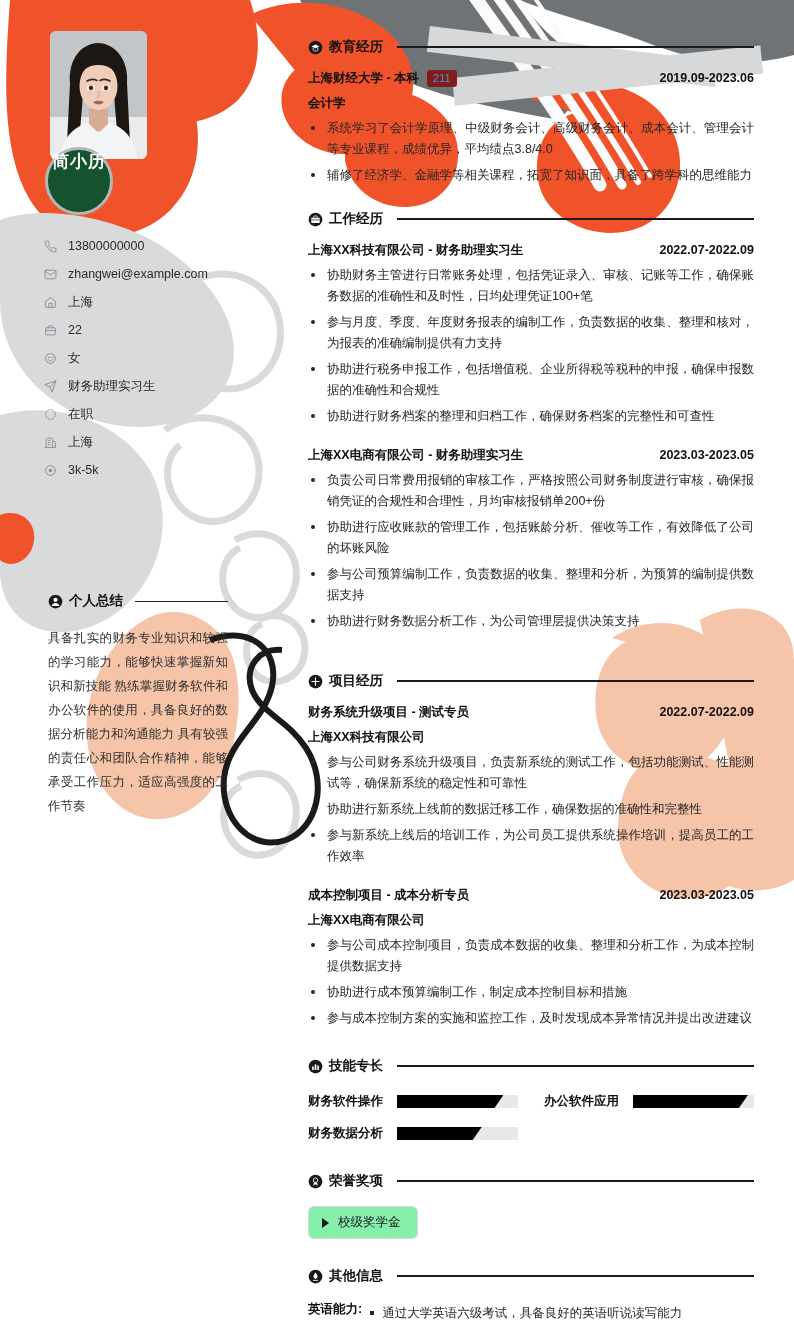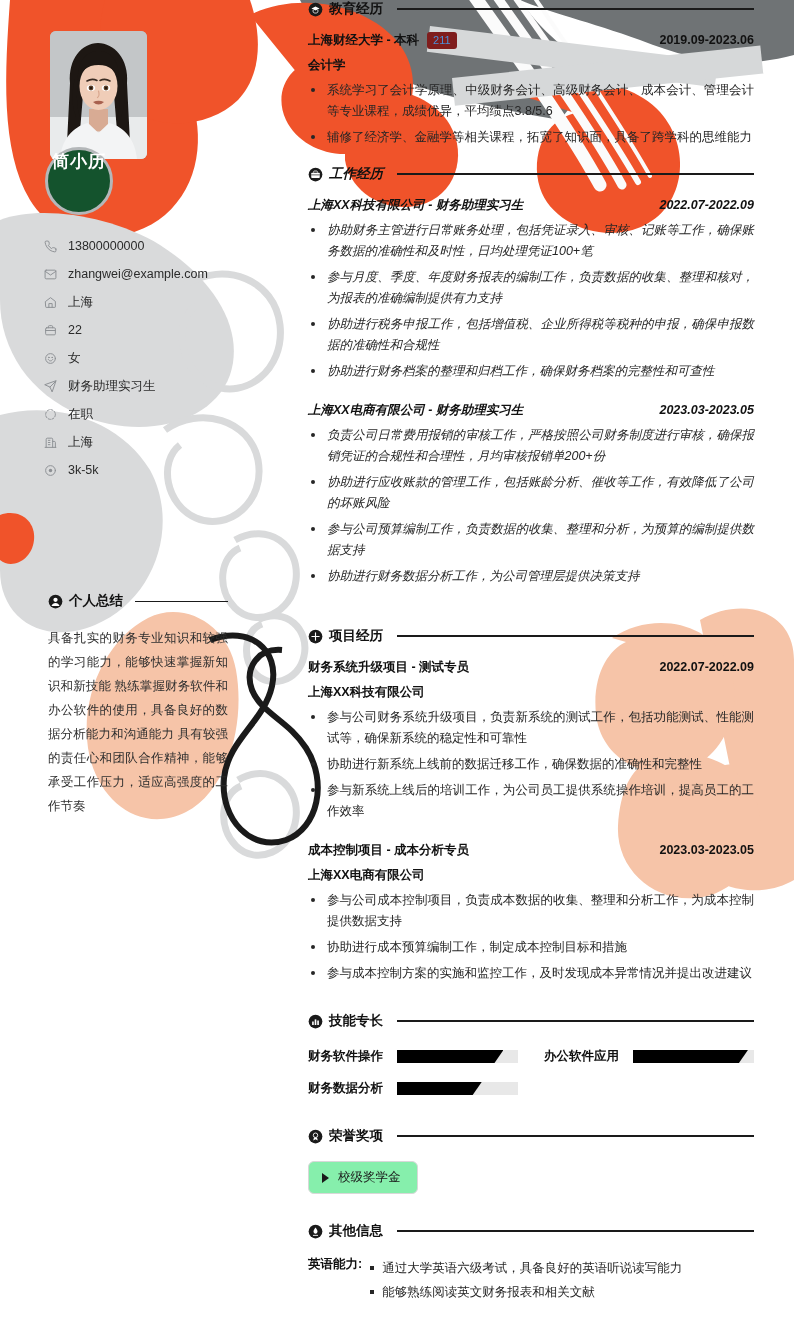--- a/index.html
+++ b/index.html
@@ -125,21 +125,21 @@
   .other-list li {
     position: relative; padding-left: 18px;
     font-size: 12.5px; line-height: 24px; color: #262626;
   }
   .other-list li::before {
     content: ""; position: absolute; left: 6px; top: 10px;
     width: 3.5px; height: 3.5px; background: #262626;
   }
 
   .sp-edu { margin-top: 0; }
-  .sp-work { margin-top: 17px; font-style: italic; }
+  .sp-work { margin-top: 24px; }
   .sp-proj { margin-top: 40px; }
   .sp-skill { margin-top: 28px; }
   .sp-award { margin-top: 30px; }
   .sp-other { margin-top: 28px; }
 </style>
 </head>
 <body>
 
 <div class="page">
 
@@ -324,21 +324,21 @@
         </span>
         <span class="sh-txt">个人总结</span>
         <span class="sh-rule"></span>
       </div>
       <div class="sum-body">具备扎实的财务专业知识和较强的学习能力，能够快速掌握新知识和新技能 熟练掌握财务软件和办公软件的使用，具备良好的数据分析能力和沟通能力 具有较强的责任心和团队合作精神，能够承受工作压力，适应高强度的工作节奏</div>
     </div>
   </div>
 
   <div class="right-col">
 
-    <div class="section sp-edu" style="">
+    <div class="section sp-edu" style="padding-top:38px;">
       <div class="sec-head">
         <span class="sec-ico">
           <svg width="15" height="15" viewBox="0 0 24 24">
               <circle cx="12" cy="12" r="11" fill="#1a1a1a"></circle>
               <path d="M5.5 10.5 12 7.3l6.5 3.2L12 13.7z" fill="#fff"></path>
               <path d="M8.2 12.6v3c0 1.3 1.8 2.1 3.8 2.1s3.8-.8 3.8-2.1v-3" fill="none" stroke="#fff" stroke-width="1.3"></path>
             </svg>
         </span>
         <span class="sec-title">教育经历</span>
         <span class="sec-rule"></span>
@@ -346,21 +346,21 @@
       <div class="entry">
         <div class="entry-top">
           <div class="entry-left">
             <span class="entry-title">上海财经大学 - 本科</span>
             <span class="badge-211">211</span>
           </div>
           <span class="entry-date">2019.09-2023.06</span>
         </div>
         <div class="entry-sub">会计学</div>
         <ul class="bullets">
-          <li>系统学习了会计学原理、中级财务会计、高级财务会计、成本会计、管理会计等专业课程，成绩优异，平均绩点3.8/5.6</li>
+          <li>系统学习了会计学原理、中级财务会计、高级财务会计、成本会计、管理会计等专业课程，成绩优异，平均绩点3.8/4.0</li>
           <li>辅修了经济学、金融学等相关课程，拓宽了知识面，具备了跨学科的思维能力</li>
         </ul>
       </div>
     </div>
 
     <div class="section sp-work">
       <div class="sec-head">
         <span class="sec-ico">
           <svg width="15" height="15" viewBox="0 0 24 24">
               <circle cx="12" cy="12" r="11" fill="#1a1a1a"></circle>

